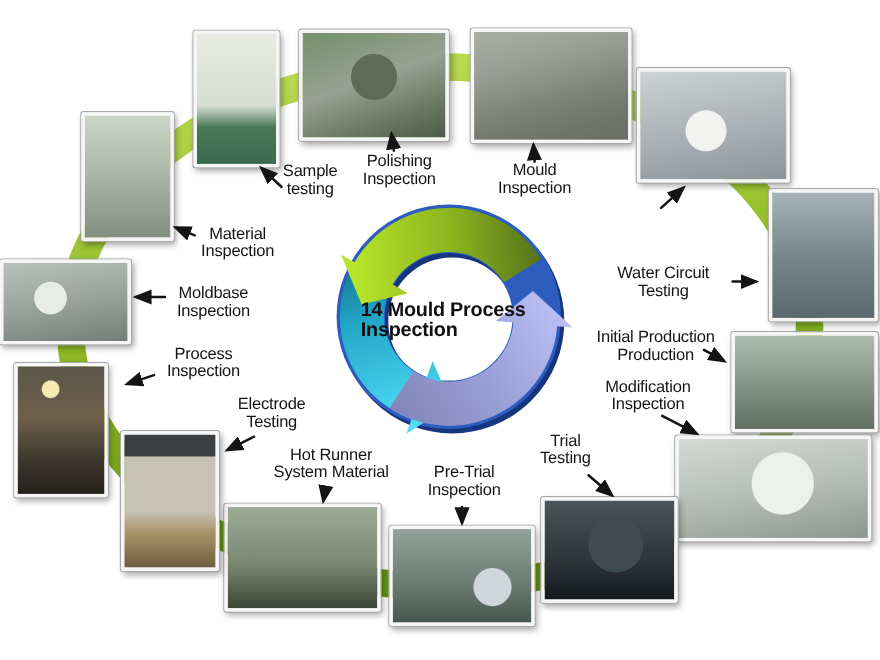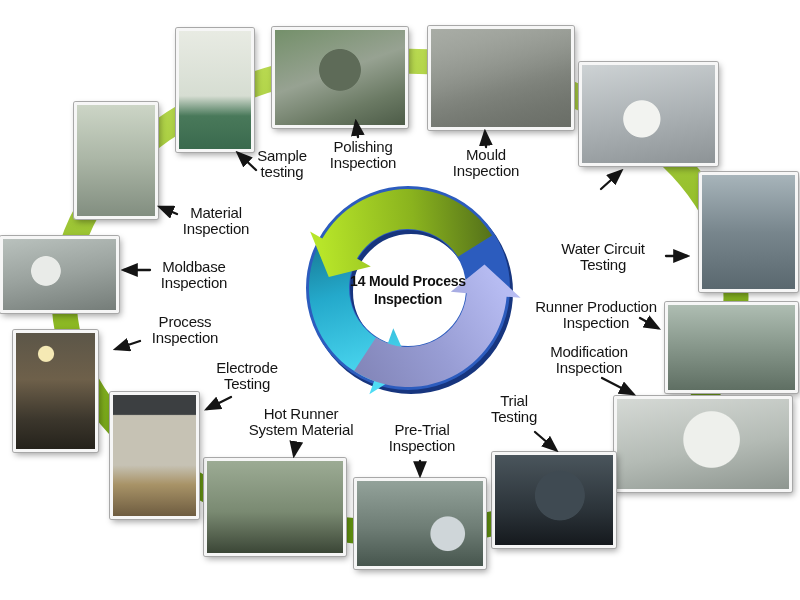--- a/index.html
+++ b/index.html
@@ -31,21 +31,21 @@
   .ph-moldbase{background:radial-gradient(circle at 38% 45%,#e9ebe8 0 18%,rgba(0,0,0,0) 19%),linear-gradient(170deg,#b9c1bd,#9aa29e 50%,#757d79);}
   .ph-material{background:linear-gradient(180deg,#ccd5c6,#aab5a5 50%,#828e80);}
   
   .lbl{
     position:absolute;z-index:3;transform:translateX(-50%);
     text-align:center;color:#141414;font-weight:normal;font-size:15px;line-height:16px;
     letter-spacing:-0.2px;
   }
   .center-label{
     position:absolute;z-index:4;transform:translateX(-50%);
-    text-align:center;color:#101010;font-weight:bold;font-size:14px;line-height:18px;
+    text-align:left;color:#101010;font-weight:bold;font-size:18px;line-height:18px;
     letter-spacing:-0.2px;
   }
 </style>
 </head>
 <body>
 
 <div id="stage">
 
   <svg class="layer" width="800" height="600" viewBox="0 0 800 600" style="z-index:1">
     <defs>
@@ -95,21 +95,21 @@
   <div class="photo ph-hotrunner" style="left:204px;top:458px;width:142px;height:98px"></div>
   <div class="photo ph-electrode" style="left:110px;top:392px;width:89px;height:127px"></div>
   <div class="photo ph-process" style="left:13px;top:330px;width:85px;height:122px"></div>
   <div class="photo ph-moldbase" style="left:0px;top:236px;width:119px;height:77px"></div>
   <div class="photo ph-material" style="left:74px;top:102px;width:84px;height:117px"></div>
 
   <div class="lbl" style="left:282px;top:148px;width:64px">Sample testing</div>
   <div class="lbl" style="left:363px;top:139px;width:86px">Polishing Inspection</div>
   <div class="lbl" style="left:486px;top:147px;width:86px">Mould Inspection</div>
   <div class="lbl" style="left:603px;top:241px;width:106px">Water Circuit Testing</div>
-  <div class="lbl" style="left:596px;top:299px;width:140px">Runner Production Inspection</div>
+  <div class="lbl" style="left:596px;top:299px;width:140px">Initial Production Production</div>
   <div class="lbl" style="left:589px;top:344px;width:100px">Modification Inspection</div>
   <div class="lbl" style="left:514px;top:393px;width:64px">Trial Testing</div>
   <div class="lbl" style="left:422px;top:422px;width:90px">Pre-Trial Inspection</div>
   <div class="lbl" style="left:301px;top:406px;width:118px">Hot Runner System Material</div>
   <div class="lbl" style="left:247px;top:360px;width:90px">Electrode Testing</div>
   <div class="lbl" style="left:185px;top:314px;width:90px">Process Inspection</div>
   <div class="lbl" style="left:194px;top:259px;width:92px">Moldbase Inspection</div>
   <div class="lbl" style="left:216px;top:205px;width:90px">Material Inspection</div>
 
   <div class="center-label" style="left:408px;top:272px;width:160px">14 Mould Process Inspection</div>

